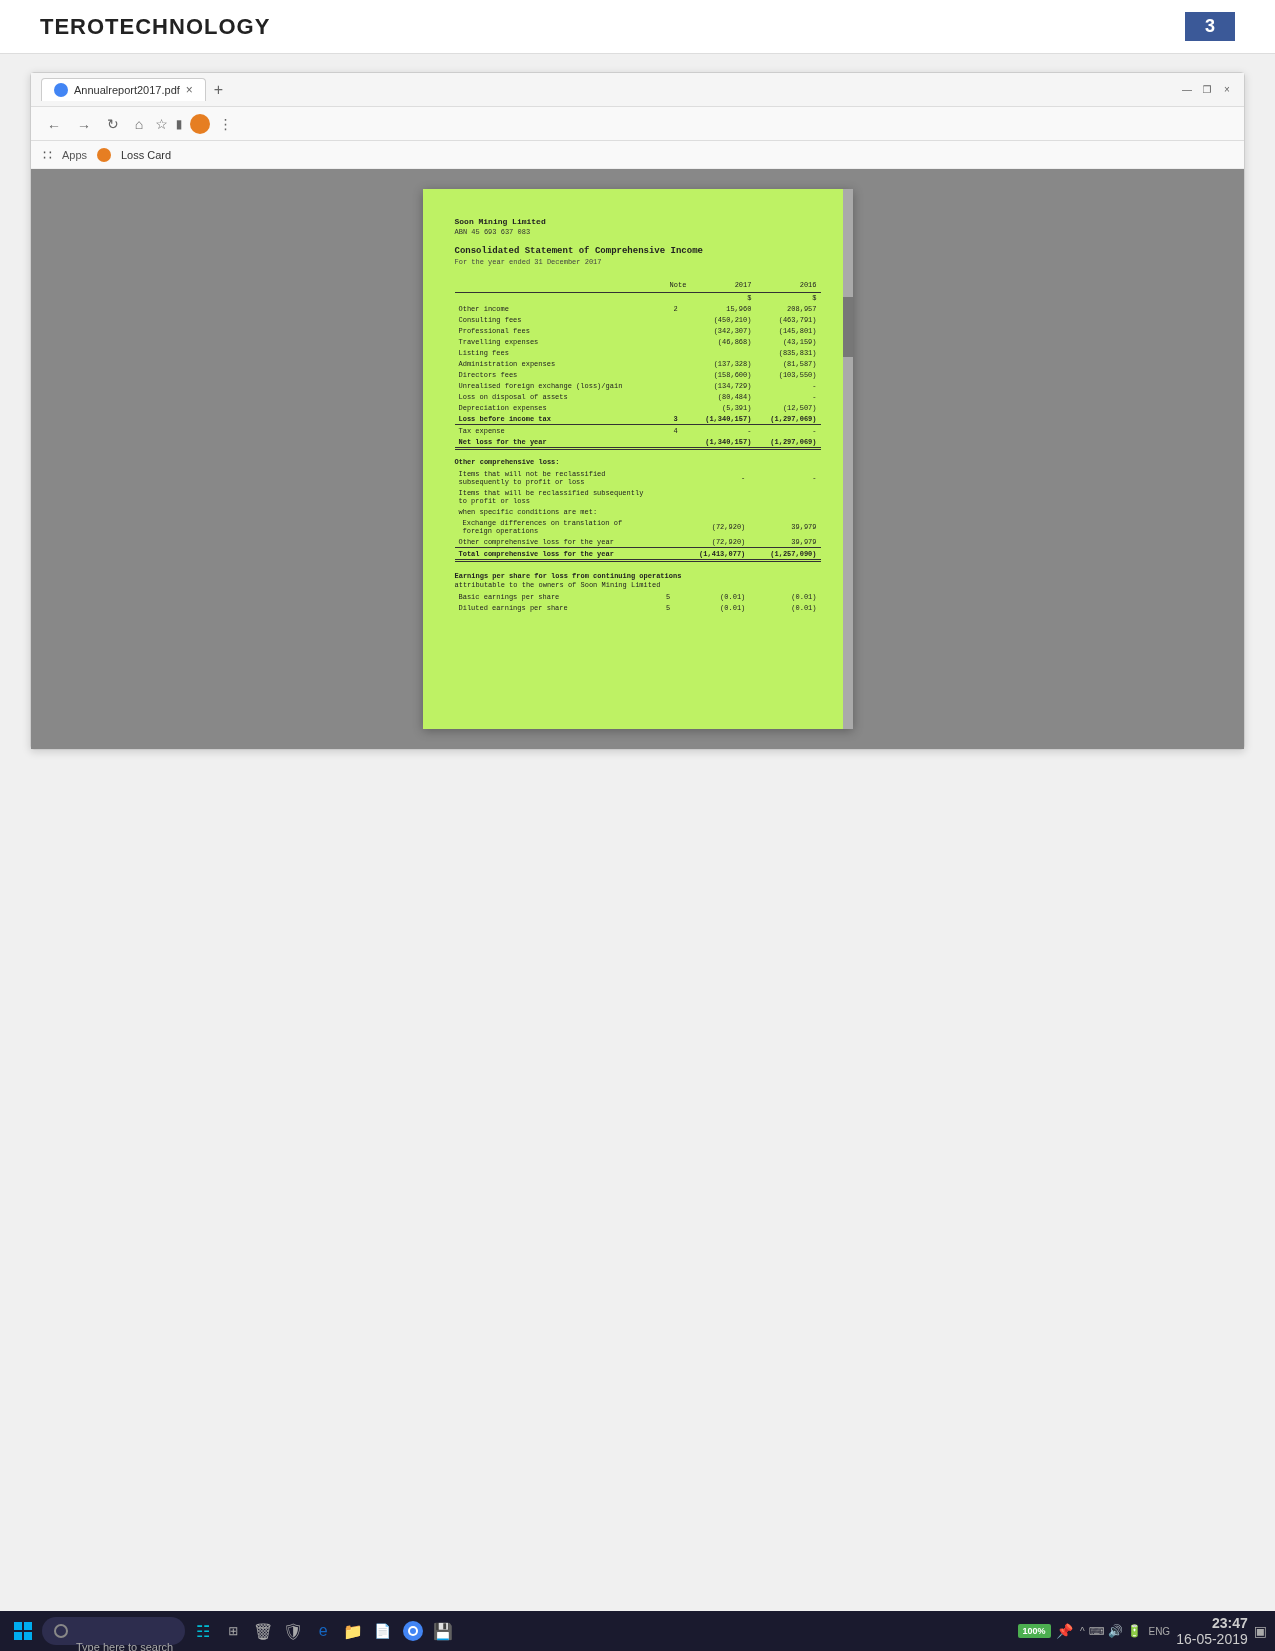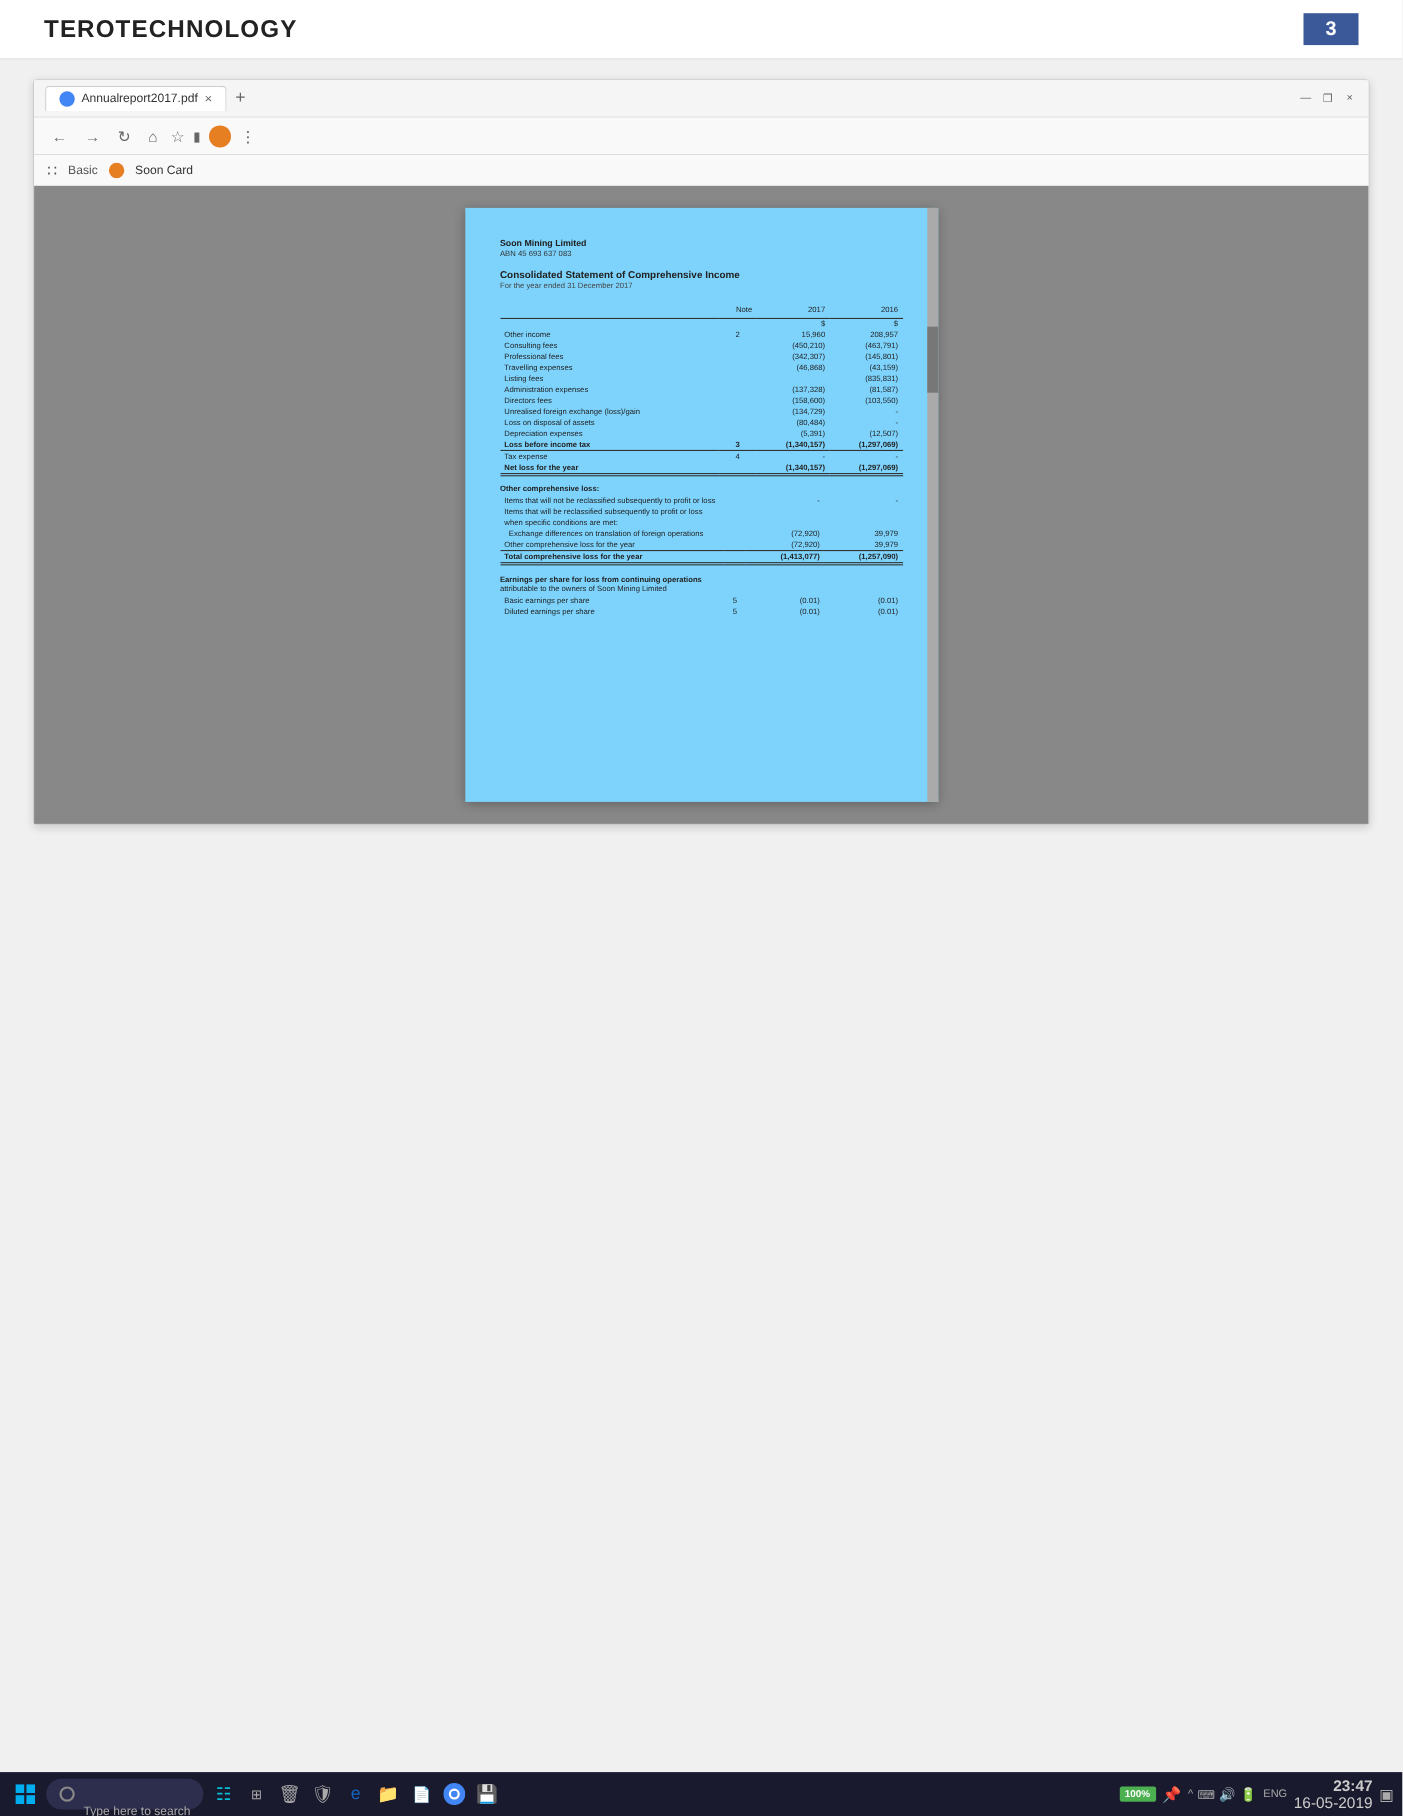--- a/index.html
+++ b/index.html
@@ -171,28 +171,29 @@
     .pdf-content-area {
       background: #888;
       min-height: 580px;
       display: flex;
       justify-content: center;
       align-items: flex-start;
       padding: 20px;
       position: relative;
     }
     .pdf-page {
-      background: #7dd3fc;
+      background: #bef264;
       width: 430px;
       min-height: 540px;
       padding: 28px 32px 28px 32px;
       font-size: 7.5px;
       color: #222;
       position: relative;
       box-shadow: 0 2px 10px rgba(0,0,0,0.3);
+      font-family: Liberation Mono, monospace;
     }
 
     
     .pdf-scrollbar {
       position: absolute;
       right: 0;
       top: 0;
       width: 10px;
       height: 100%;
       background: #aaa;
@@ -397,23 +398,23 @@
     <div class="browser-icons">
       <span>☆</span>
       <span style="font-size:12px;">▮</span>
       <span class="user-avatar"></span>
       <span style="font-size:14px;">⋮</span>
     </div>
   </div>
 
   <div class="bookmarks-bar">
     <span class="apps-icon">∷</span>
-    <span style="cursor:pointer;color:#555;font-size:11px;">Basic</span>
+    <span style="cursor:pointer;color:#555;font-size:11px;">Apps</span>
     <span style="width:14px;height:14px;background:#e67e22;border-radius:50%;display:inline-block;"></span>
-    <span style="cursor:pointer;font-size:11px;color:#333;">Soon Card</span>
+    <span style="cursor:pointer;font-size:11px;color:#333;">Loss Card</span>
   </div>
 
   <div class="pdf-content-area">
     <div class="pdf-page">
 
       <div class="pdf-company-name">Soon Mining Limited</div>
       <div class="pdf-abn">ABN 45 693 637 083</div>
       <div class="pdf-statement-title">Consolidated Statement of Comprehensive Income</div>
       <div class="pdf-statement-subtitle">For the year ended 31 December 2017</div>
 

